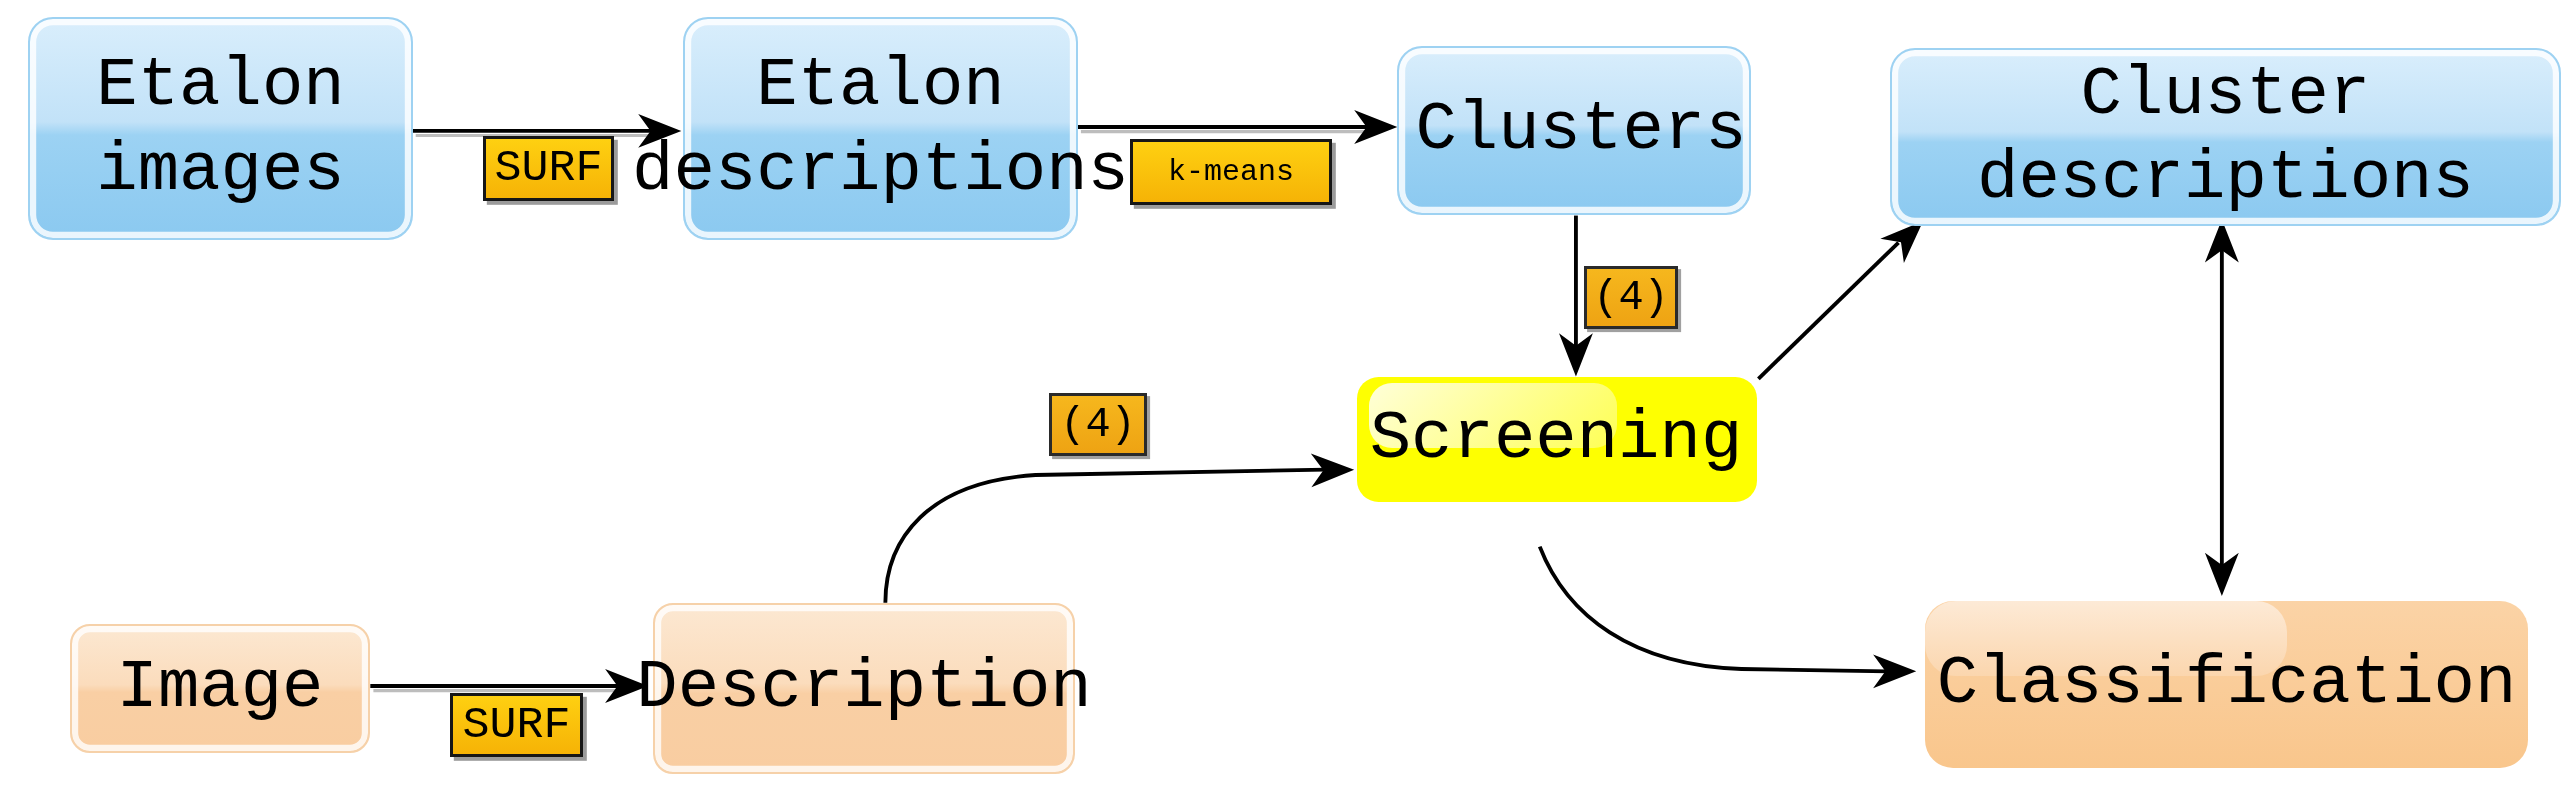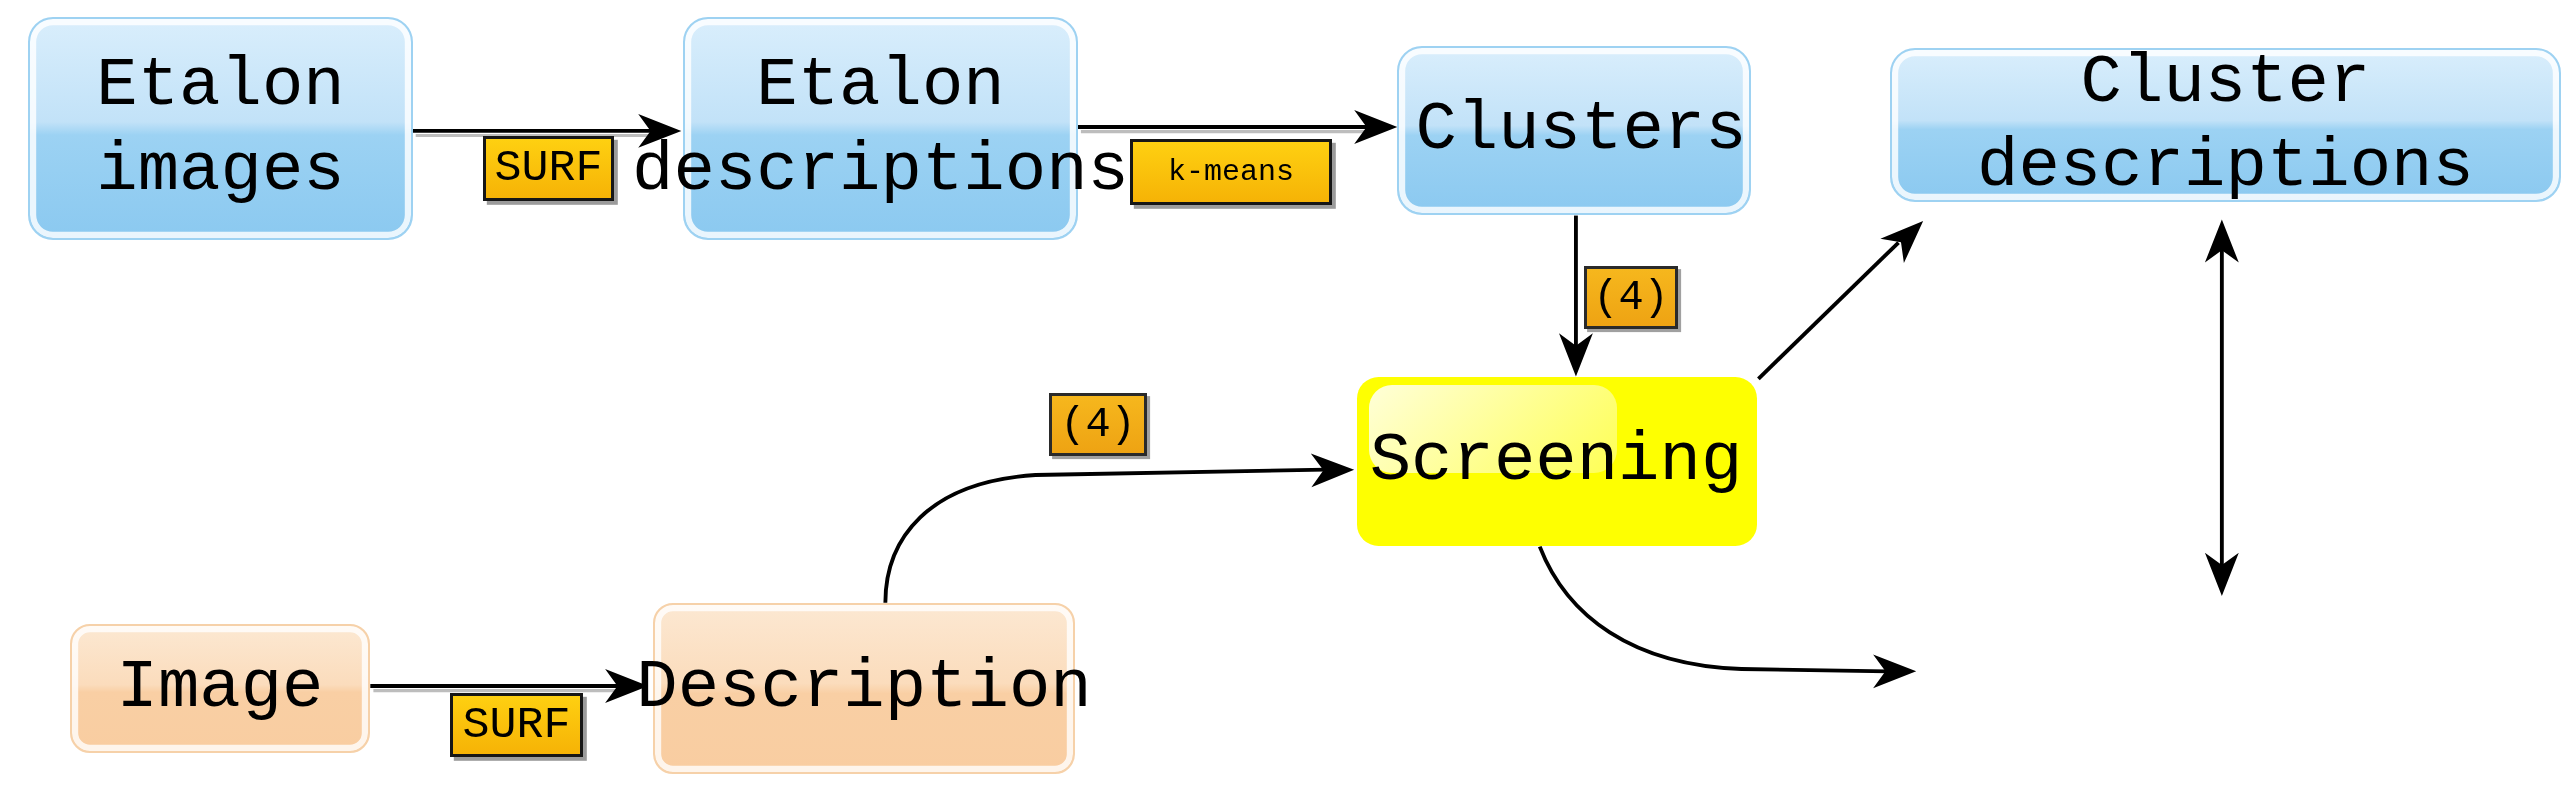--- a/index.html
+++ b/index.html
@@ -40,22 +40,22 @@
   .node.glossy-orange::before{
     content:"";position:absolute;left:0;top:0;width:60%;height:45%;
     border-radius:31px;
     background:linear-gradient(180deg,#fdead6 0%,#fbd6ae 100%);
   }
   .node-label{position:relative;z-index:2;}
 
   #n-etalon-images{left:28px;top:17px;width:385px;height:223px;}
   #n-etalon-descriptions{left:683px;top:17px;width:395px;height:223px;padding:0 16px;}
   #n-clusters{left:1397px;top:46px;width:354px;height:169px;padding-left:28px;}
-  #n-cluster-descriptions{left:1890px;top:48px;width:671px;height:154px;}
-  #n-screening{left:1357px;top:377px;width:400px;height:169px;padding-left:12px;}
+  #n-cluster-descriptions{left:1890px;top:48px;width:671px;height:178px;}
+  #n-screening{left:1357px;top:377px;width:400px;height:125px;padding-left:12px;}
   #n-image{left:70px;top:624px;width:300px;height:129px;}
   #n-description{left:653px;top:603px;width:422px;height:171px;}
   #n-classification{left:1925px;top:601px;width:603px;height:167px;}
 
   
   .tag{
     position:absolute;display:flex;align-items:center;justify-content:center;
     box-sizing:border-box;border:3.1px solid #161616;
     background:linear-gradient(180deg,#fed011 0%,#f6b306 100%);
     box-shadow:3.8px 3.8px 0 #9b9b9b;
@@ -125,20 +125,23 @@
   </div>
   <div class="node yellow" id="n-screening">
     <span class="node-label">Screening</span>
   </div>
   <div class="node orange" id="n-image">
     <span class="node-label">Image</span>
   </div>
   <div class="node orange" id="n-description">
     <span class="node-label">Description</span>
   </div>
+  <div class="node glossy-orange" id="n-classification">
+    <span class="node-label">Classification</span>
+  </div>
 
   <div class="tag" id="t-surf1">
     <span>SURF</span>
   </div>
   <div class="tag" id="t-kmeans">
     <span>k-means</span>
   </div>
   <div class="tag amber" id="t-four1">
     <span>(4)</span>
   </div>

